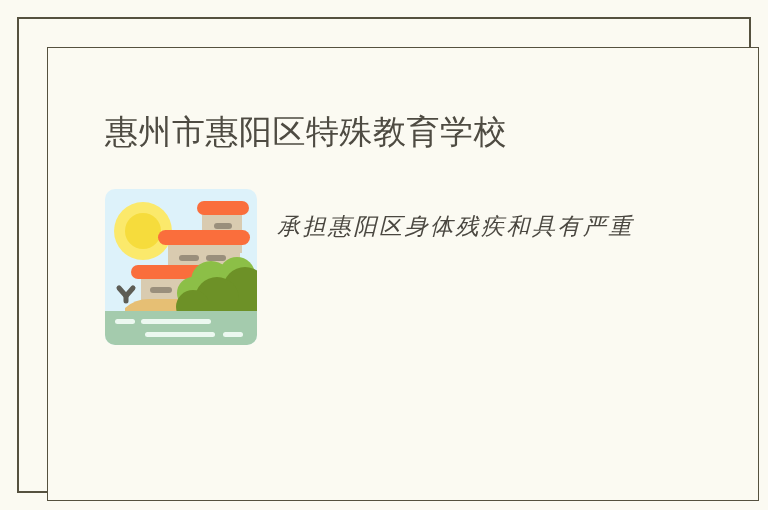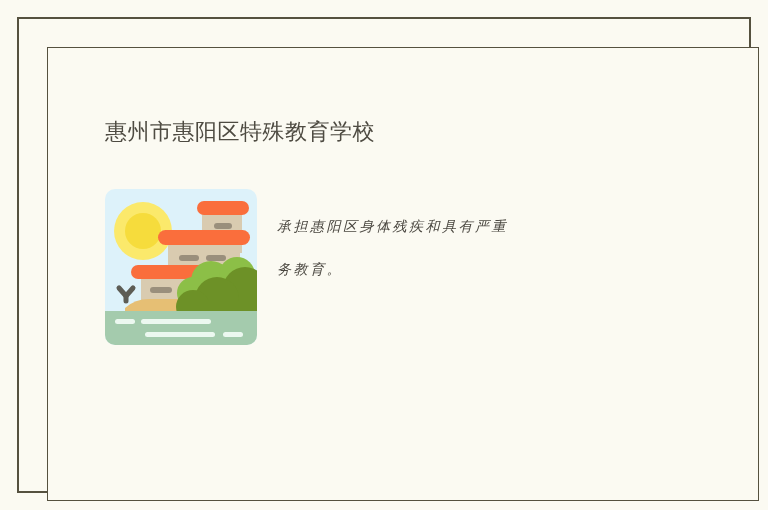--- a/index.html
+++ b/index.html
@@ -34,21 +34,21 @@
     border: 1px solid #55513f;
     box-sizing: border-box;
     background: #fbfaf2;
   }
 
   #page-title {
     position: absolute;
     left: 57px;
     top: 62px;
     font-family: "Liberation Sans", "DejaVu Sans", sans-serif;
-    font-size: 22px;
+    font-size: 33px;
     line-height: 44px;
     letter-spacing: 0.5px;
     color: #4e4b42;
     white-space: nowrap;
   }
 
   #content-row {
     position: absolute;
     left: 57px;
     top: 141px;
@@ -71,21 +71,21 @@
 
   
   #description-block {
     position: absolute;
     left: 172px;
     top: 16px;
     width: 420px;
   }
   .desc-line {
     font-family: "DejaVu Serif", "Liberation Serif", serif;
-    font-size: 14px;
+    font-size: 23px;
     line-height: 43px;
     letter-spacing: 2.5px;
     color: #4a4740;
     white-space: nowrap;
     font-style: italic;
     font-weight: 400;
   }
 </style>
 </head>
 <body>
@@ -145,18 +145,17 @@
             <rect x="10" y="130" width="20" height="5" rx="2.5" ry="2.5" fill="#ecf8f0"></rect>
             <rect x="36" y="130" width="70" height="5" rx="2.5" ry="2.5" fill="#ecf8f0"></rect>
             <rect x="40" y="143" width="70" height="5" rx="2.5" ry="2.5" fill="#ecf8f0"></rect>
             <rect x="118" y="143" width="20" height="5" rx="2.5" ry="2.5" fill="#ecf8f0"></rect>
           </g>
         </svg>
       </div>
 
       <div id="description-block">
         <div class="desc-line">承担惠阳区身体残疾和具有严重</div>
-        <div class="desc-line">务教育。</div>
       </div>
 
     </div>
   </div>
 </div>
 
 </body></html>

